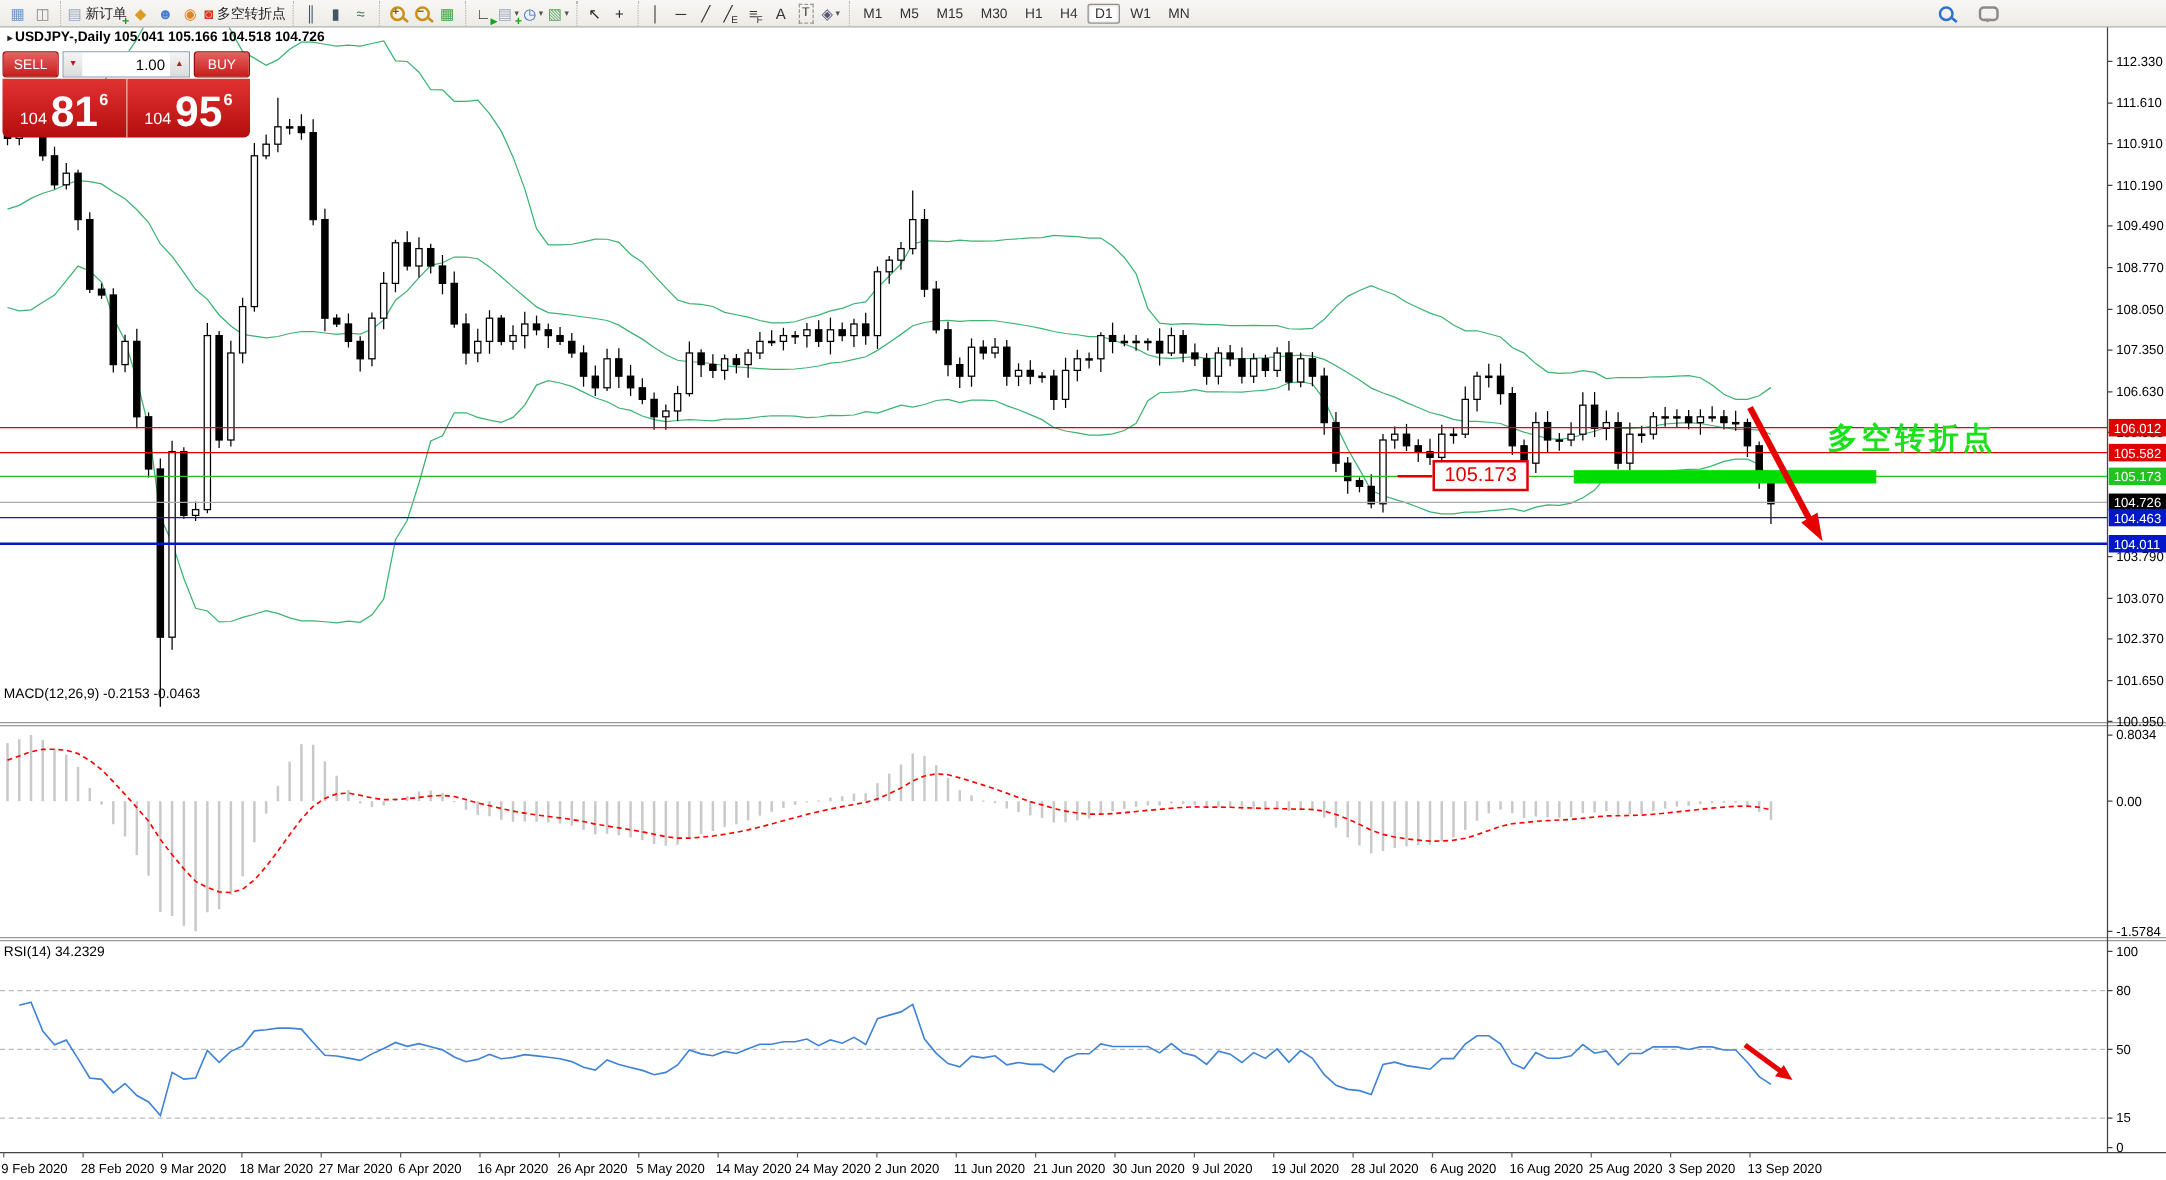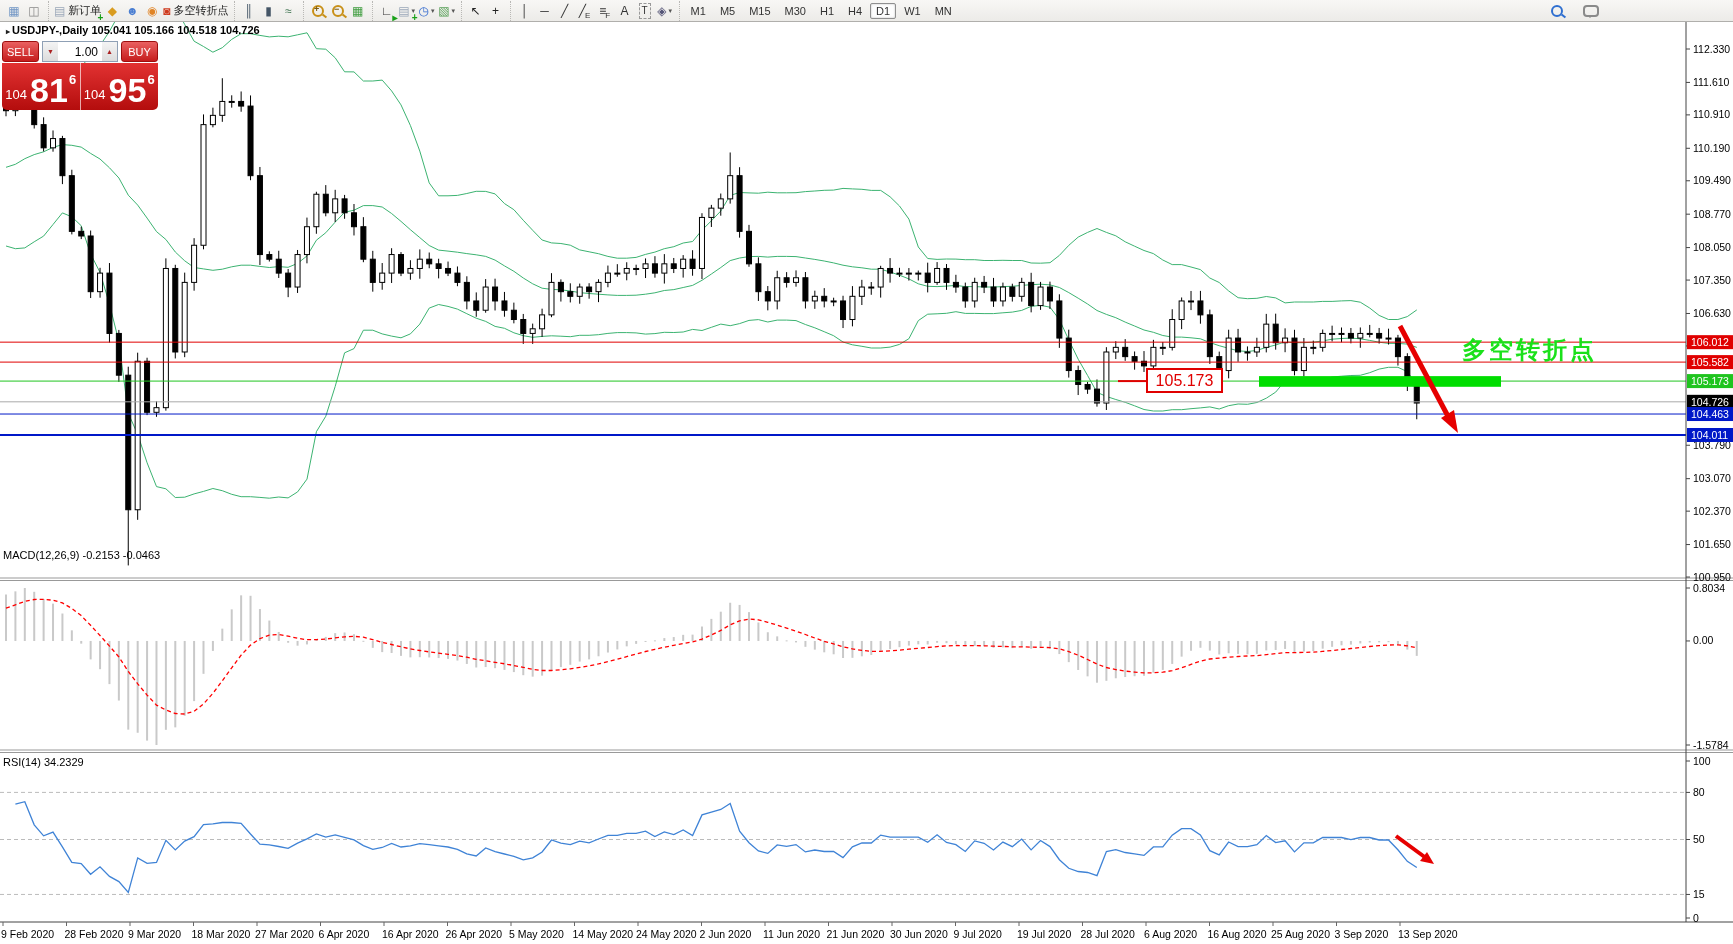--- a/index.html
+++ b/index.html
@@ -30,21 +30,21 @@
   .tf.active{background:#fdfdfd;border:1px solid #8f8f8f;box-shadow:inset 0 0 2px #bbb;}
   #tb-right{margin-left:auto;margin-right:132px;display:flex;align-items:center;gap:14px;}
   
   #chart-title{position:absolute;left:6px;top:24px;font-size:11px;color:#000;z-index:6;font-weight:bold;}
   #chart-title .tt-icon{font-size:8px;margin-right:2px;color:#222;}
   .pane-label{position:absolute;left:3px;font-size:11px;color:#000;z-index:6;}
   #price-callout{position:absolute;left:1146px;top:368px;width:73px;height:21px;border:2px solid #e00000;
     color:#e00000;background:#fff;font-size:16px;text-align:center;line-height:21px;z-index:7;}
   #cn-note{position:absolute;left:1462px;top:334px;font-size:24px;font-weight:bold;letter-spacing:3px;z-index:7;}
   
-  #oneclick{position:absolute;left:2px;top:41px;width:156px;z-index:10;border-radius:21px;}
+  #oneclick{position:absolute;left:2px;top:41px;width:198px;z-index:10;border-radius:21px;}
   .oc-row1{display:flex;height:21px;}
   .oc-btn{width:45px;background:linear-gradient(#ea6060,#c51d1d);color:#fff;border:1px solid #9d0f0f;
     font-size:11px;font-family:inherit;border-radius:3px;cursor:pointer;padding:0;}
   .oc-vol{display:flex;flex:1;margin:0 3px;border:1px solid #8fa0b5;background:#fff;}
   .oc-spin{width:15px;border:none;background:linear-gradient(#f4f4f4,#dcdcdc);color:#a22;font-size:7px;
     cursor:pointer;padding:0;}
   .oc-input{flex:1;border:none;outline:none;text-align:right;font-size:12px;font-family:inherit;padding:0 4px 0 0;width:40px;}
   .oc-prices{display:flex;height:47px;margin-top:1px;background:linear-gradient(180deg,#e23232,#b40d0d);
     border-radius:0 0 5px 5px;color:#fff;}
   .oc-half{flex:1;display:flex;align-items:flex-end;justify-content:center;padding-bottom:5px;cursor:pointer;}

